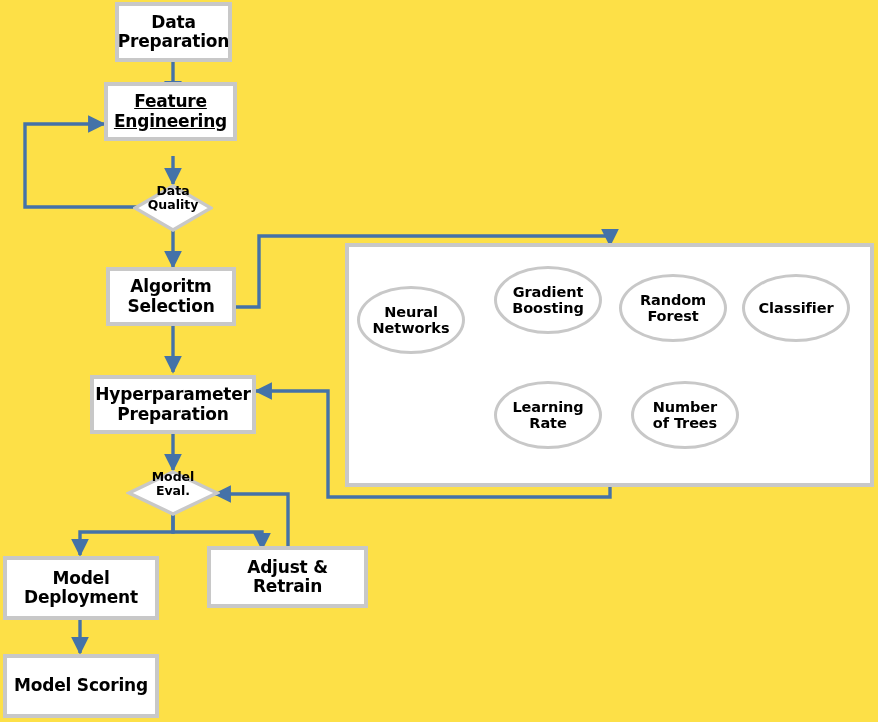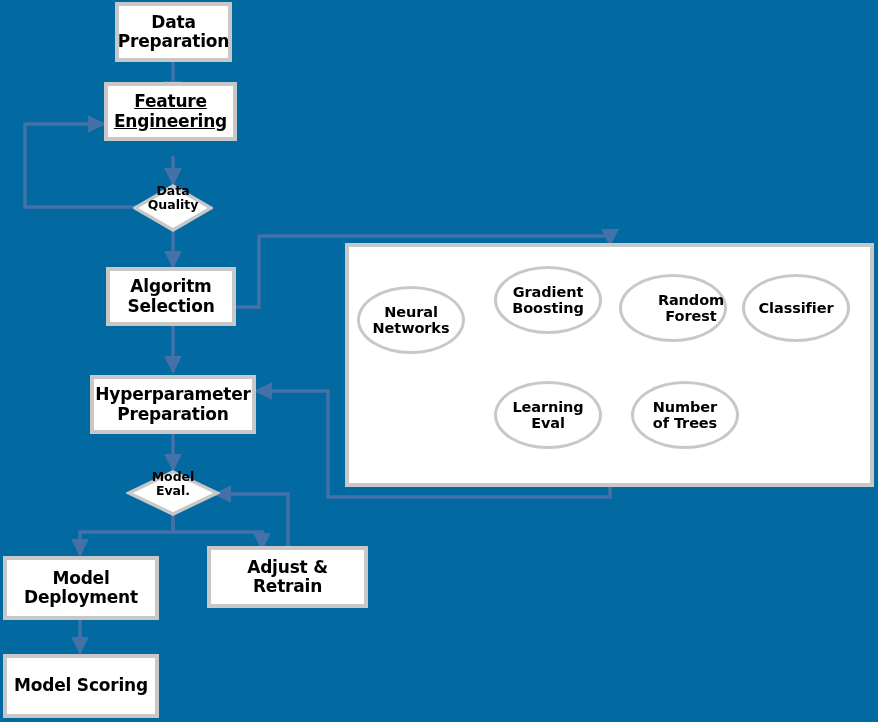--- a/index.html
+++ b/index.html
@@ -8,21 +8,21 @@
     padding: 0;
     background: #ffffff;
   }
   body {
     font-family: "DejaVu Sans", "Liberation Sans", sans-serif;
   }
   #canvas {
     position: relative;
     width: 878px;
     height: 722px;
-    background: #0369a1;
+    background: #fde047;
     overflow: hidden;
   }
   #edges {
     position: absolute;
     left: 0;
     top: 0;
     width: 878px;
     height: 722px;
     pointer-events: none;
   }
@@ -184,33 +184,33 @@
   <div class="node ellipse" style="left:357px; top:286px; width:108px; height:68px;">
     <span class="nlabel">Neural
 Networks</span>
   </div>
 
   <div class="node ellipse" style="left:494px; top:266px; width:108px; height:68px;">
     <span class="nlabel">Gradient
 Boosting</span>
   </div>
 
-  <div class="node ellipse" style="left:619px; top:274px; width:108px; height:68px;justify-content:flex-end;">
+  <div class="node ellipse" style="left:619px; top:274px; width:108px; height:68px;">
     <span class="nlabel">Random
 Forest</span>
   </div>
 
   <div class="node ellipse" style="left:742px; top:274px; width:108px; height:68px;justify-content:center;">
     <span class="nlabel">Classifier</span>
   </div>
 
 
   <div class="node ellipse" style="left:494px; top:381px; width:108px; height:68px;">
     <span class="nlabel">Learning
-Eval</span>
+Rate</span>
   </div>
 
   <div class="node ellipse" style="left:631px; top:381px; width:108px; height:68px;">
     <span class="nlabel">Number
 of Trees</span>
   </div>
 
 
 </div>
 

